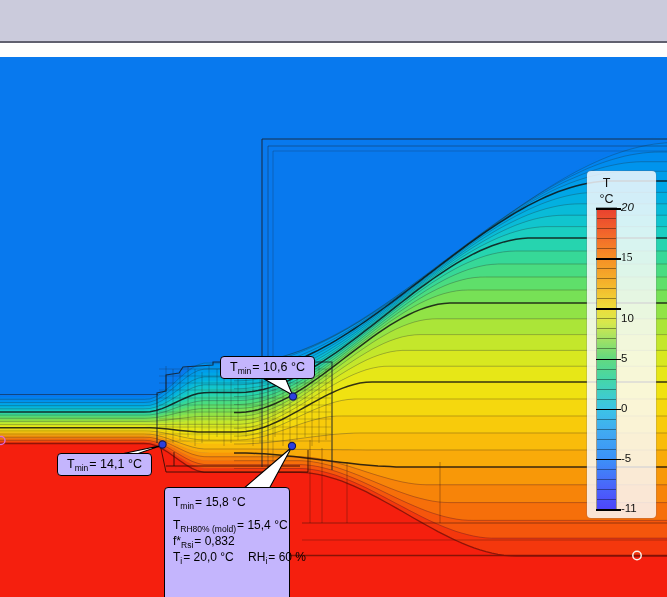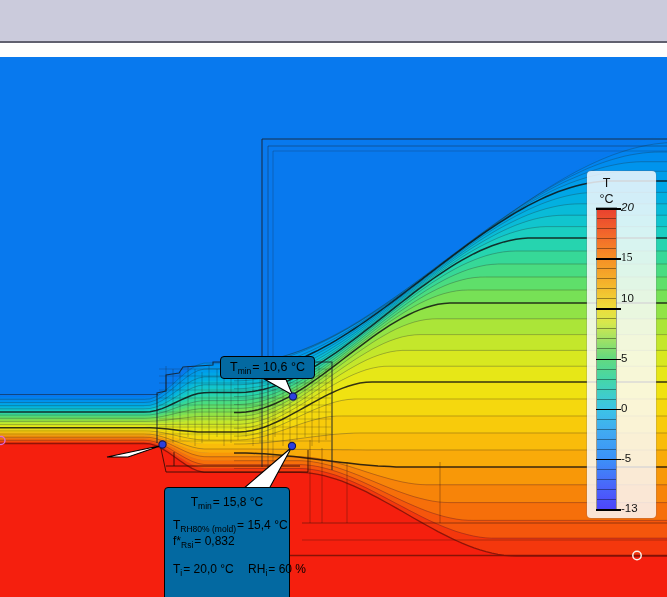--- a/index.html
+++ b/index.html
@@ -18,27 +18,27 @@
   .legend-bar{position:absolute;left:10px;top:37px;width:19px;height:301px;
               outline:1px solid rgba(0,0,0,0.35);
               background:linear-gradient(to bottom,
                 #e8402f 0%,#f2642b 8%,#f68c25 16%,#f4b32b 25%,#eedc3a 33%,
                 #d8e84c 38%,#a8e262 43%,#63d97f 50%,#45d6a8 57%,#3eccd0 63%,
                 #3cc3e6 67%,#41a8f2 75%,#3b93f8 83%,#4968fa 92%,#4d46fb 100%);}
   .legend-tick-minor{position:absolute;left:10px;width:19px;height:1px;background:rgba(0,0,0,0.38);}
   .legend-tick-major{position:absolute;left:9px;width:25px;height:1.6px;background:#000;}
   .legend-tick-label{position:absolute;left:34px;width:30px;font-size:11.5px;color:#101010;}
   
-  .callout{position:absolute;background:#0369a1;border:1.3px solid #000;border-radius:4px;
+  .callout{position:absolute;background:#c4b5fd;border:1.3px solid #000;border-radius:4px;
            color:#000;white-space:nowrap;box-sizing:border-box;}
   .co-small{font-size:12.5px;padding:3px 9px 4px 9px;}
   .sub{font-size:8.5px;position:relative;top:3px;margin-right:1px;letter-spacing:0;}
   #info-box{left:164px;top:487px;width:126px;height:132px;font-size:12px;padding:6px 8px;}
   #info-box .il{height:16px;line-height:16px;}
-  .mb7{margin-bottom:7px;text-align:center;} .mb0{margin-bottom:0;} .mb12{margin-bottom:12px;}
+  .mb7{margin-bottom:7px;} .mb0{margin-bottom:0;} .mb12{}
   .gap2{display:inline-block;width:11px;}
 </style>
 </head>
 <body>
 
 <div id="stage">
   <div class="titlebar"></div>
   <div class="gapstrip"></div>
 
   <svg id="field" width="667" height="597">
@@ -193,36 +193,39 @@
         <div class="legend-tick-minor" style="top: 277.8px;"></div>
         <div class="legend-tick-minor" style="top: 297.867px;"></div>
         <div class="legend-tick-minor" style="top: 307.9px;"></div>
         <div class="legend-tick-minor" style="top: 317.933px;"></div>
         <div class="legend-tick-minor" style="top: 327.967px;"></div>
         <div class="legend-tick-major" style="top: 37px;"></div>
         <div class="legend-tick-label" style="top: 30px; font-style: italic;">20</div>
         <div class="legend-tick-major" style="top: 87.1667px;"></div>
         <div class="legend-tick-label" style="top: 80.1667px; font-family: Liberation Serif, serif;">15</div>
         <div class="legend-tick-major" style="top: 137.333px;"></div>
-        <div class="legend-tick-label" style="top: 121px;">10</div>
+        <div class="legend-tick-label" style="top: 141px;">10</div>
         <div class="legend-tick-major" style="top: 187.5px;"></div>
         <div class="legend-tick-label" style="top: 180.5px;">5</div>
         <div class="legend-tick-major" style="top: 237.667px;"></div>
         <div class="legend-tick-label" style="top: 230.667px;">0</div>
         <div class="legend-tick-major" style="top: 287.833px;"></div>
         <div class="legend-tick-label" style="top: 280.833px;">-5</div>
         <div class="legend-tick-major" style="top: 338px;"></div>
-        <div class="legend-tick-label" style="top: 331px;">-13</div>
+        <div class="legend-tick-label" style="top: 331px;">-11</div>
       </div>
   </div>
 
   <div class="callout co-small" style="left:220px;top:356px;">
     <span>T</span><span class="sub">min</span><span>= 10,6 °C</span>
   </div>
 
+  <div class="callout co-small" style="left:57px;top:453px;">
+    <span>T</span><span class="sub">min</span><span>= 14,1 °C</span>
+  </div>
 
   <div class="callout" id="info-box">
     <div class="il mb7">
       <span>T</span><span class="sub">min</span><span>= 15,8 °C</span>
     </div>
     <div class="il mb0">
       <span>T</span><span class="sub">RH80% (mold)</span><span>= 15,4 °C</span>
     </div>
     <div class="il mb12">
       <span>f*</span><span class="sub">Rsi</span><span>= 0,832</span>

